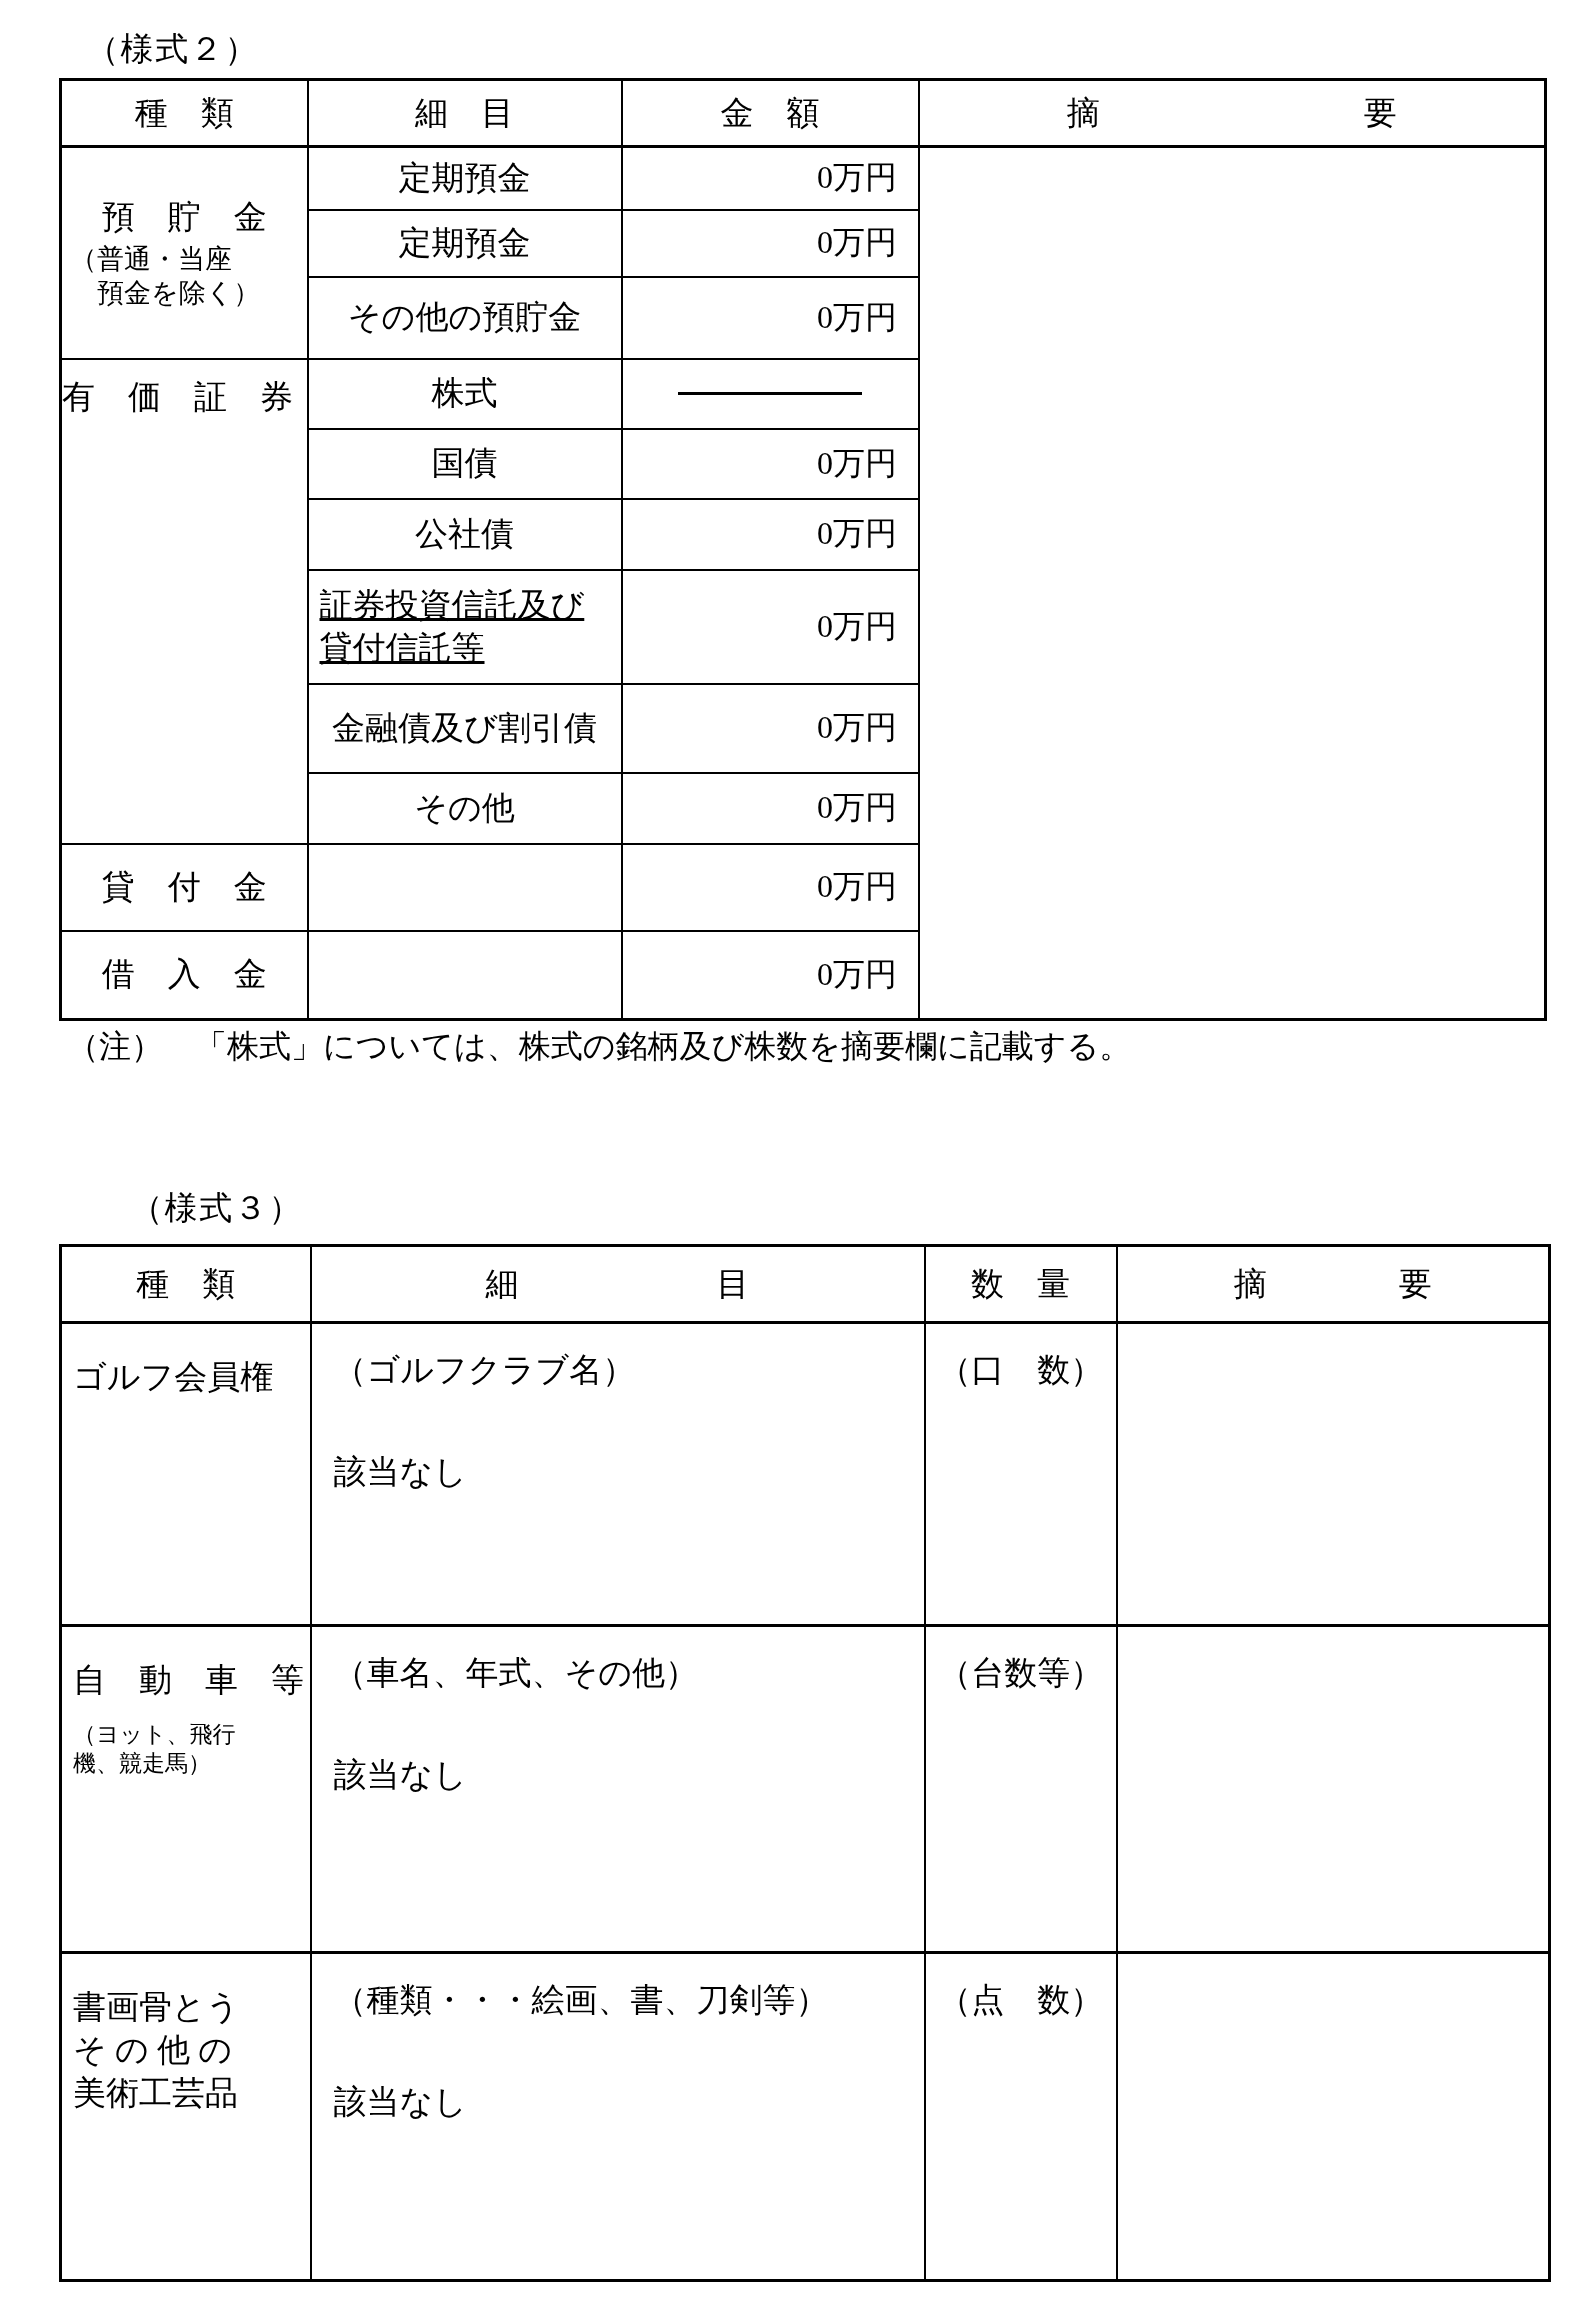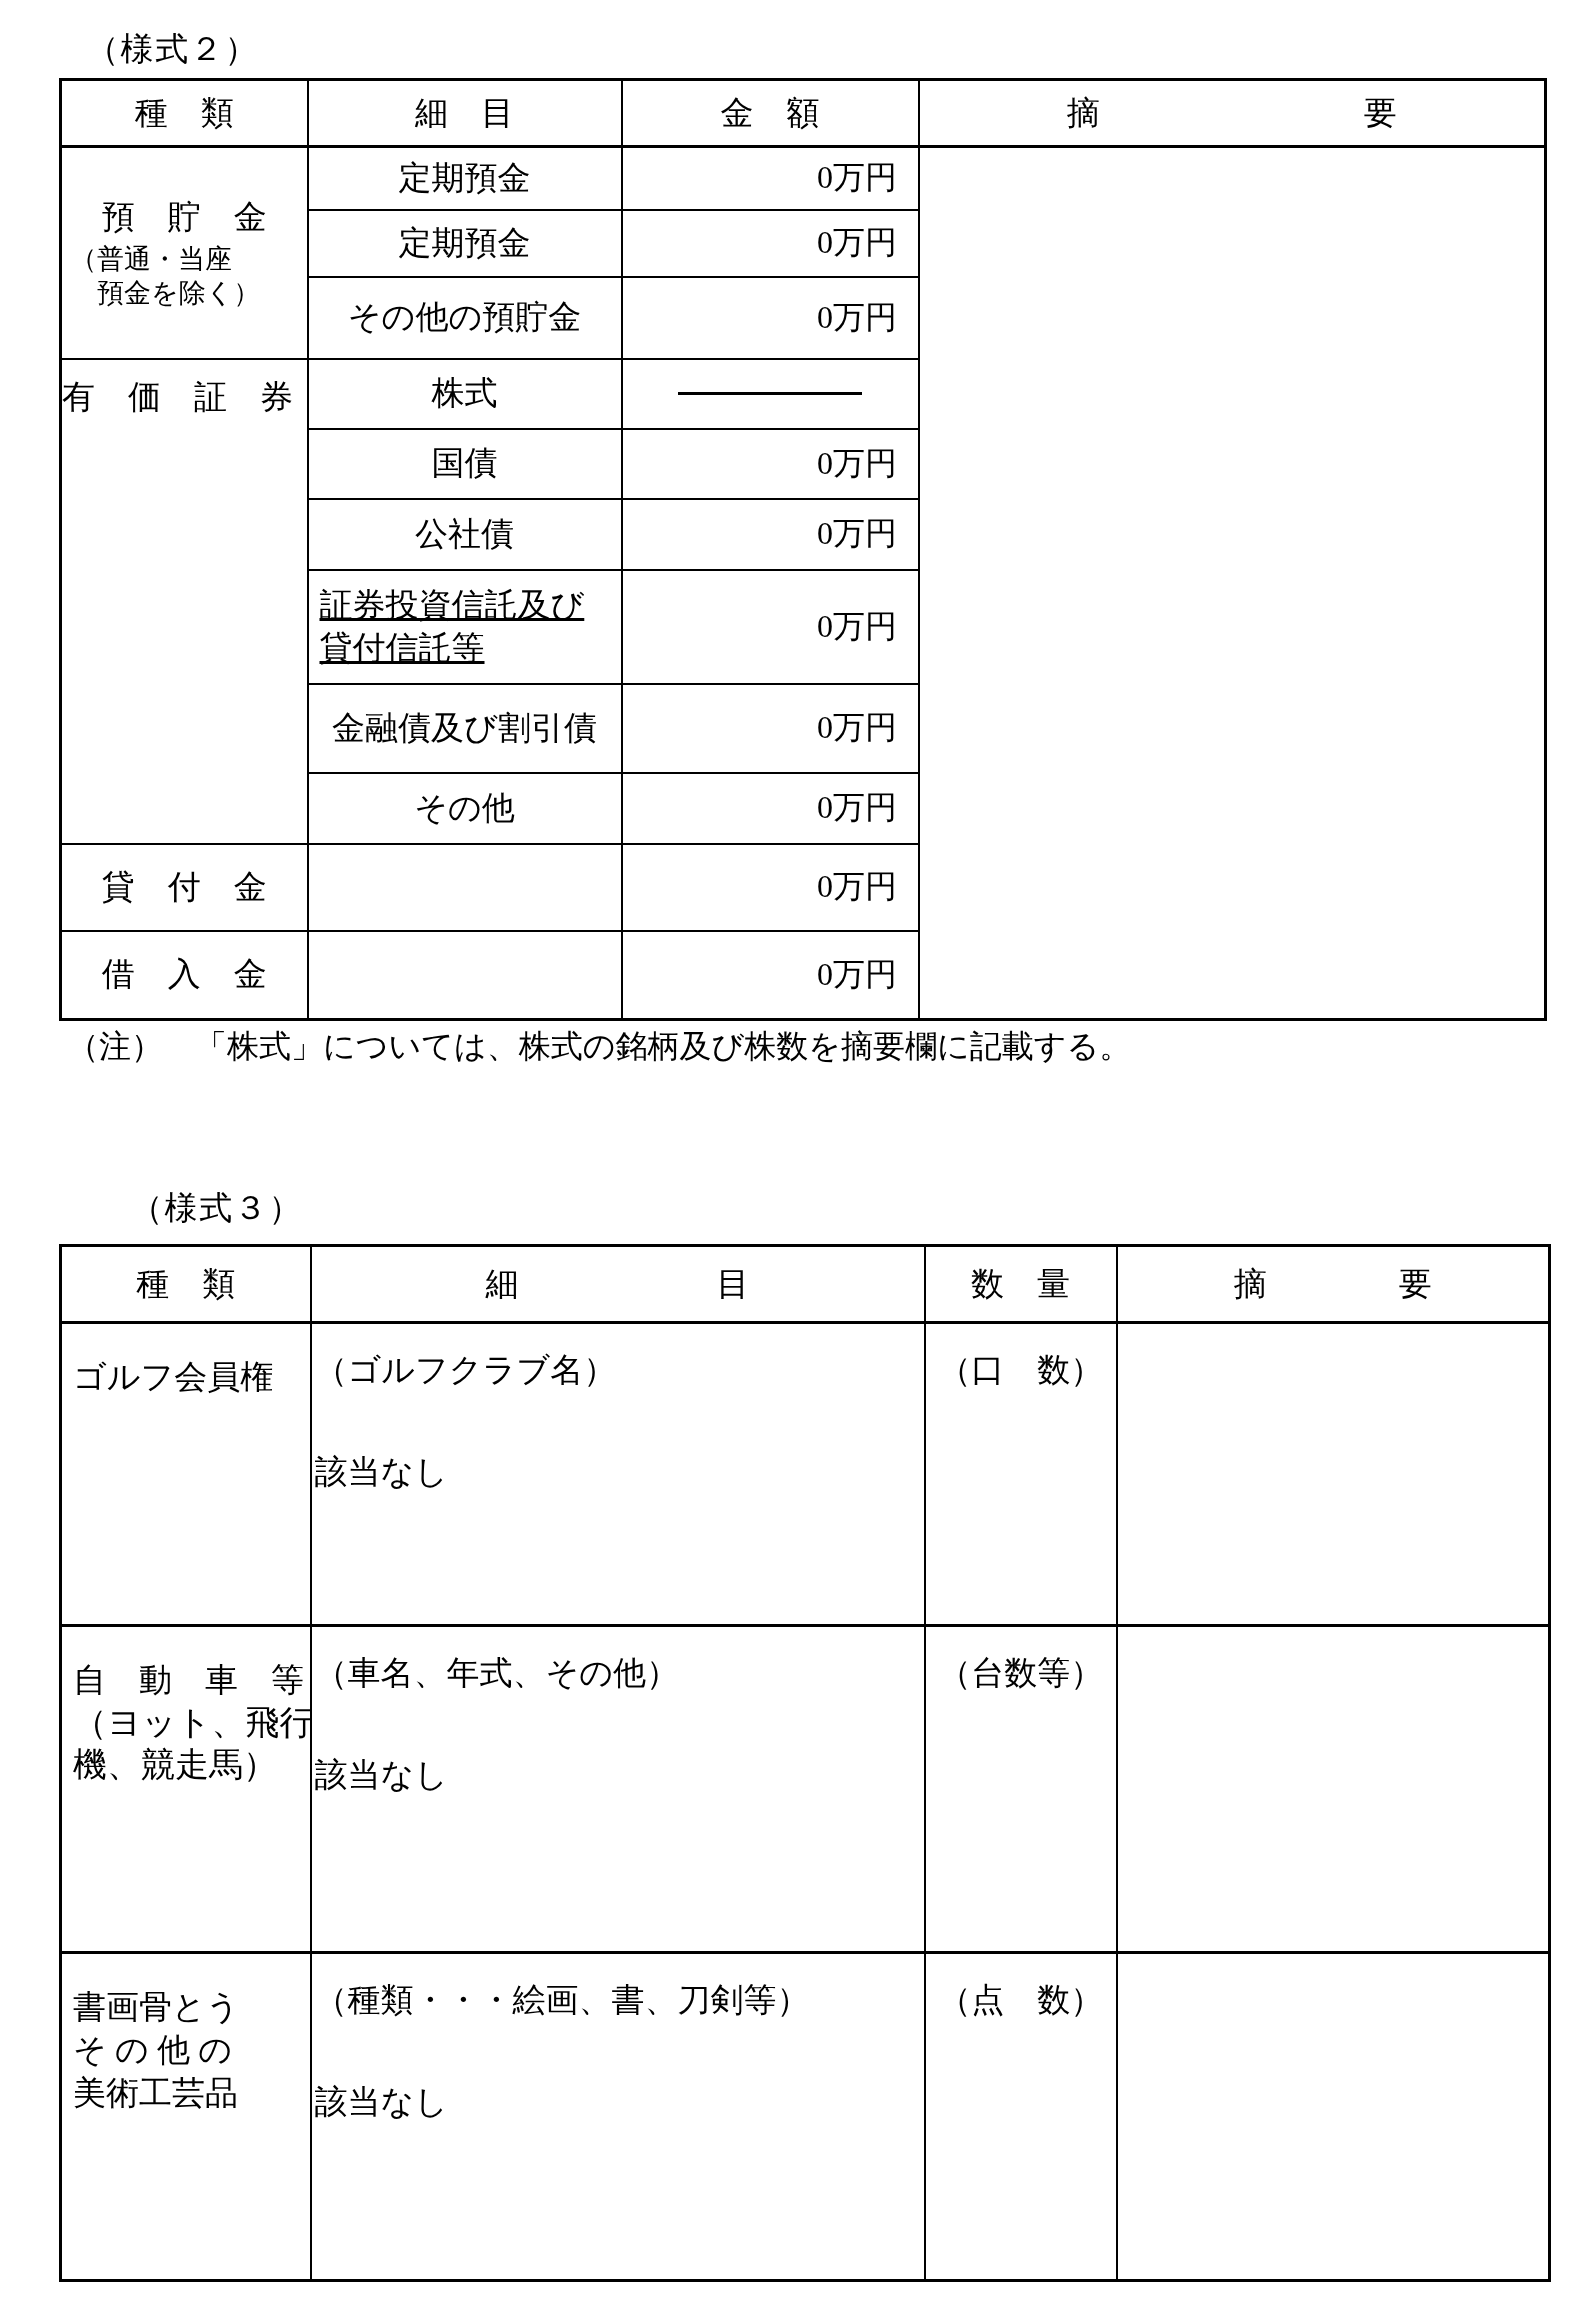--- a/index.html
+++ b/index.html
@@ -35,22 +35,22 @@
   .sec-cell { vertical-align:top; text-align:left; padding-top:15px; }
   .detail-center { text-align:center; vertical-align:middle; }
   .detail-left { text-align:left; vertical-align:middle; padding-left:11px; line-height:1.3;text-decoration:underline; }
   .amount-cell { text-align:right; vertical-align:middle; padding-right:20.6px; font-size:32px; }
   .stock-dash { width:184px; height:3.2px; background:#000; margin:0 auto; }
   .summary-cell { background:#fff; }
 
   
   .t3-type { vertical-align:top; text-align:left; padding:32px 4.8px 0 11px; line-height:1.3; }
   .t3-type .main { font-size:33px; }
-  .t3-type .small { font-size:34px; line-height:1.25; margin-top:0;font-family:Liberation Serif, serif; }
-  .t3-detail { vertical-align:top; text-align:left; padding:24px 8px 0 3px; }
+  .t3-type .small { font-size:23px; line-height:1.25; margin-top:19px;font-family:Liberation Serif, serif; }
+  .t3-detail { vertical-align:top; text-align:left; padding:24px 8px 0 22px; }
   .t3-detail .value { margin-top:57px; }
   .t3-qty { vertical-align:top; text-align:left; padding:24px 3.2px 0 12.7px; }
 </style>
 </head>
 <body>
 
 <div class="title" id="form2-title">（様式２）</div>
 
 <table id="table-form2">
   <colgroup>

